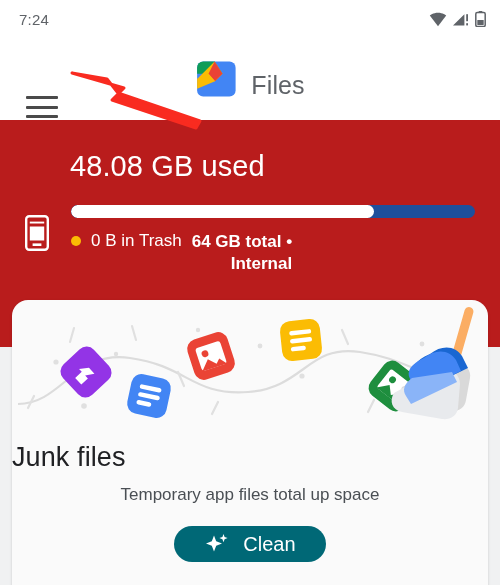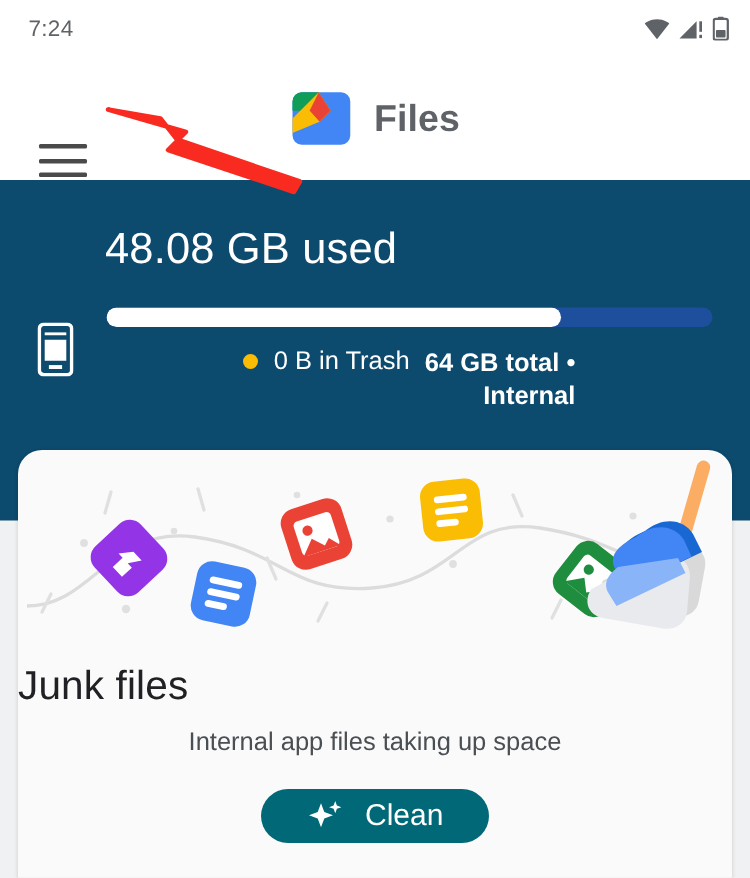--- a/index.html
+++ b/index.html
@@ -27,21 +27,21 @@
   }
   .hamburger{
     position:absolute; left:26px; top:58px;
     width:32px; height:22px;
     display:flex; flex-direction:column; justify-content:space-between;
     cursor:pointer;
   }
   .hamburger span{ display:block; height:3px; background:#4a4a4a; border-radius:1px; }
   .brand{
     position:absolute; left:50%; transform:translateX(-50%);
-    display:flex; align-items:center; gap:14px;font-weight:bold;
+    display:flex; align-items:flex-end; gap:14px;
   }
   .files-logo{ width:42px; height:42px; flex:none; }
   .brand-name{ font-size:25px; color:#5f6368; letter-spacing:.1px; }
 
   
   .storage-panel{
     background:#1a73e8; background:#1b74e4;
     height:227px; padding:30px 25px 0 25px; position:relative;
   }
   .storage-used{
@@ -49,21 +49,21 @@
     margin-left:45px; letter-spacing:.1px;
   }
   .storage-row{ display:flex; align-items:flex-start; margin-top:22px; }
   .phone-icon{ width:24px; flex:none; margin-top:10px; }
   .storage-meter{ flex:1; margin-left:22px; }
   .bar-track{
     height:13px; border-radius:7px; background:#1e4f9c; overflow:hidden;
   }
   .bar-fill{ height:100%; background:#ffffff; border-radius:7px; }
   .meter-legend{
-    display:flex; justify-content:center; align-items:flex-start;
+    display:flex; justify-content:flex-start; align-items:flex-start;
     margin-top:13px; gap:10px;
   }
   .trash-line{ display:flex; align-items:center; gap:10px; }
   .trash-dot{ width:10px; height:10px; border-radius:50%; background:#fbbc04; flex:none; }
   .trash-label{ font-size:17px; color:#ffffff; }
   .total-label{ font-size:17px; color:#ffffff; text-align:right; line-height:1.32; max-width:150px;font-weight:bold; }
 
   
   .card{
     position:absolute; left:12px; right:12px; top:300px; bottom:-20px;
@@ -129,21 +129,21 @@
       <path d="M2 11a7 7 0 0 1 7-7h13l9 14H2z" fill="#0f9d58"></path>
       <path d="M22 4l9 14H2z" fill="#fbbc04" opacity="0"></path>
       <path d="M2 24 22 4l9 14-8.5 8.5z" fill="#fbbc04"></path>
       <path d="M22 4l9 14-8.5 8.5L15 18z" fill="#ea4335"></path>
       <path d="M2 24 15 18l7.5 8.5L2 35z" fill="#fbbc04"></path>
     </svg>
     <div class="brand-name">Files</div>
   </div>
 </div>
 
-<div class="storage-panel" style="background: #0c4a6e;">
+<div class="storage-panel" style="background: #b91c1c;">
   <div class="storage-used">48.08 GB used</div>
 
   <div class="storage-row">
     <svg class="phone-icon" viewBox="0 0 24 36">
       <rect x="1.2" y="1.2" width="21.6" height="33.6" rx="3" fill="none" stroke="#ffffff" stroke-width="2.4"></rect>
       <rect x="4.8" y="6.6" width="14.4" height="1.9" fill="#ffffff"></rect>
       <rect x="4.8" y="11.5" width="14.4" height="14" fill="#ffffff"></rect>
       <rect x="7.6" y="28.4" width="8.8" height="2.6" fill="#ffffff"></rect>
     </svg>
 
@@ -237,21 +237,21 @@
         <rect x="446" y="6" width="9" height="56" rx="4.5" fill="#fbad63" transform="rotate(16 450 34)"></rect>
 
         <path d="M418 54 c12-10 26-8 32 2 l6 12 -46 22 -8-14 c-4-8 2-16 16-22z" fill="#1967d2"></path>
         <path d="M412 58 c12-10 26-8 32 2 l5 11 -44 21 -7-13 c-4-8 1-15 14-21z" fill="#4285f4"></path>
         <path d="M400 78 c-8 6-10 12-6 18 l5 8 46-22 -5-10z" fill="#8ab4f8"></path>
       </g>
     </svg>
   </div>
 
   <div class="card-title">Junk files</div>
-  <div class="card-sub">Internal app files taking up space</div>
+  <div class="card-sub">Temporary app files total up space</div>
 
   <div class="clean-wrap">
     <button class="clean-btn" style="background: rgb(0, 104, 118);">
       <svg width="26" height="24" viewBox="0 0 26 24">
         <path d="M10 3.5 12.2 9.3 18 11.5 12.2 13.7 10 19.5 7.8 13.7 2 11.5 7.8 9.3z" fill="#ffffff"></path>
         <path d="M19.5 2 20.6 5 23.6 6.1 20.6 7.2 19.5 10.2 18.4 7.2 15.4 6.1 18.4 5z" fill="#ffffff"></path>
       </svg>
       <span>Clean</span>
     </button>
   </div>

